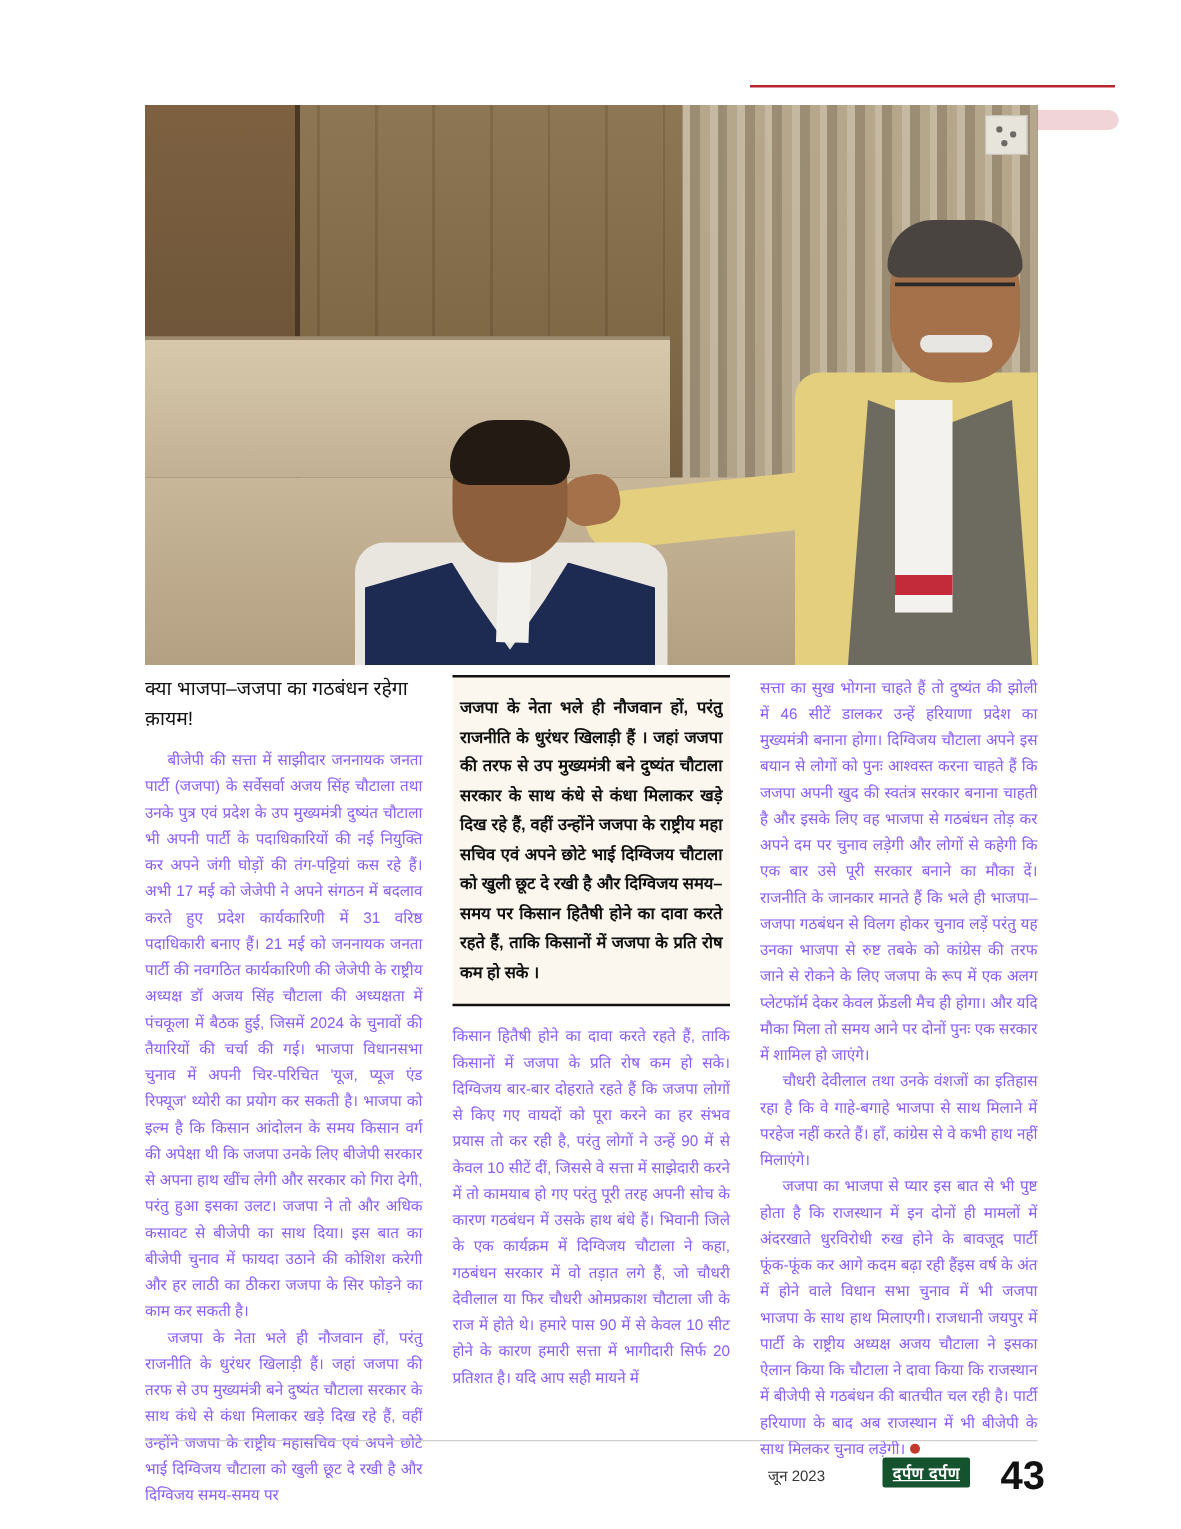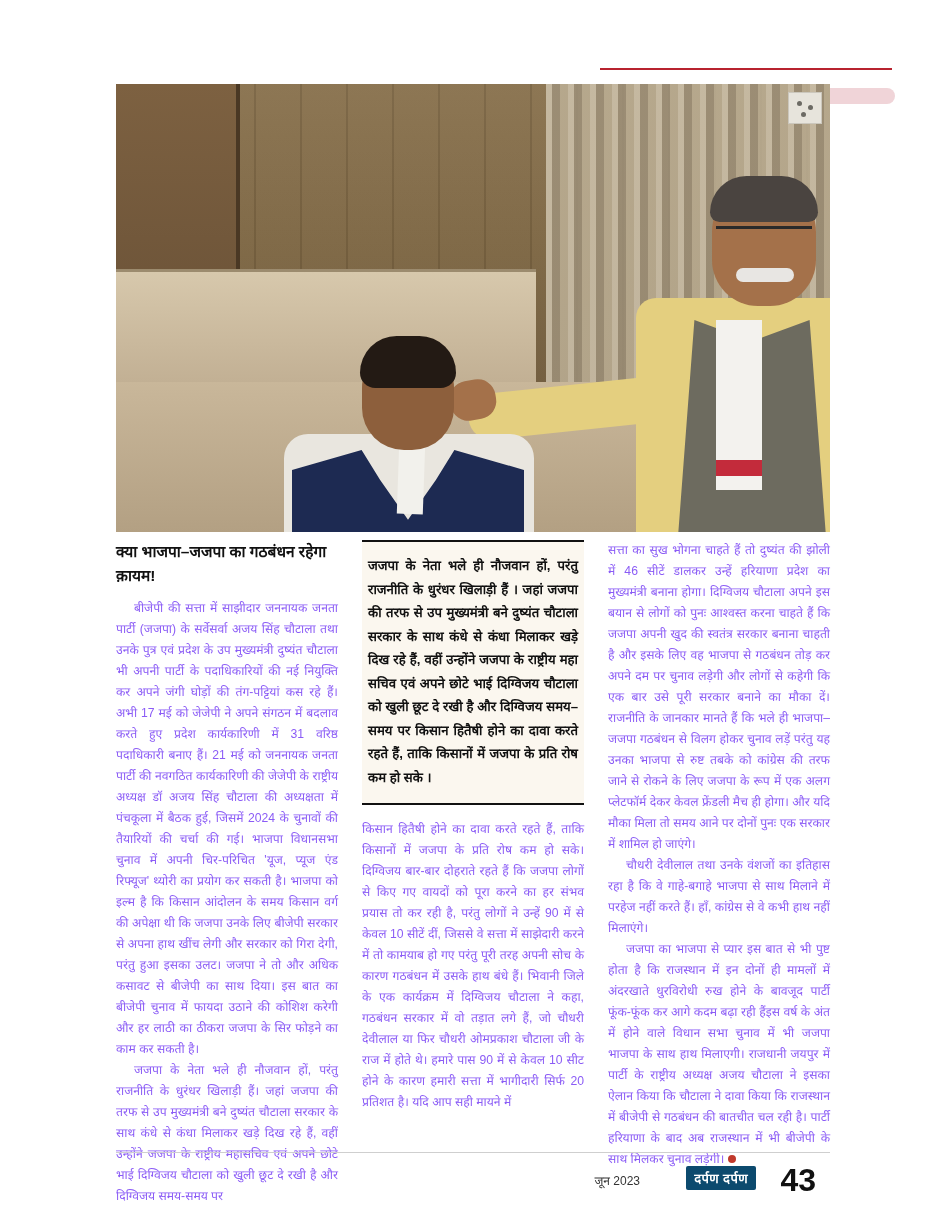--- a/index.html
+++ b/index.html
@@ -209,21 +209,21 @@
     top: 0;
     width: 222px;
     height: 605px;
   }
   .col-1 { left: 0; }
   .col-2 { left: 246px; }
   .col-3 { left: 492px; }
 
   .headline {
     font-size: 15.5px;
-    font-weight: bold;
+    font-weight: normal;
     line-height: 1.55;
     color: #111;
     margin: 0 0 10px 0;
   }
   p.body {
     margin: 0 0 0 0;
     font-size: 12.2px;
     line-height: 1.72;
     text-align: justify;
     color: #8b5cf6;
@@ -262,43 +262,44 @@
   .footer-rule {
     position: absolute;
     left: 116px;
     top: 1152px;
     width: 714px;
     height: 1px;
     background: #cfcfcf;
   }
   .footer {
     position: absolute;
-    left: 112px;
+    left: 132px;
     top: 1160px;
     width: 714px;
     height: 40px;
   }
   .footer-date {
     position: absolute;
     right: 186px;
     top: 12px;
     font-size: 12px;
     color: #333;
   }
   .footer-logo {
     position: absolute;
     right: 70px;
     top: 6px;
     padding: 3px 8px;
-    background: #0c4a6e;
+    background: #14532d;
     color: #fff;
     font-size: 13px;
     font-weight: bold;
     border-radius: 2px;
     letter-spacing: .4px;
+    text-decoration: underline;
   }
   .footer-page {
     position: absolute;
     right: 10px;
     top: 2px;
     font-size: 32px;
     font-weight: bold;
     color: #111;
   }
 </style>

